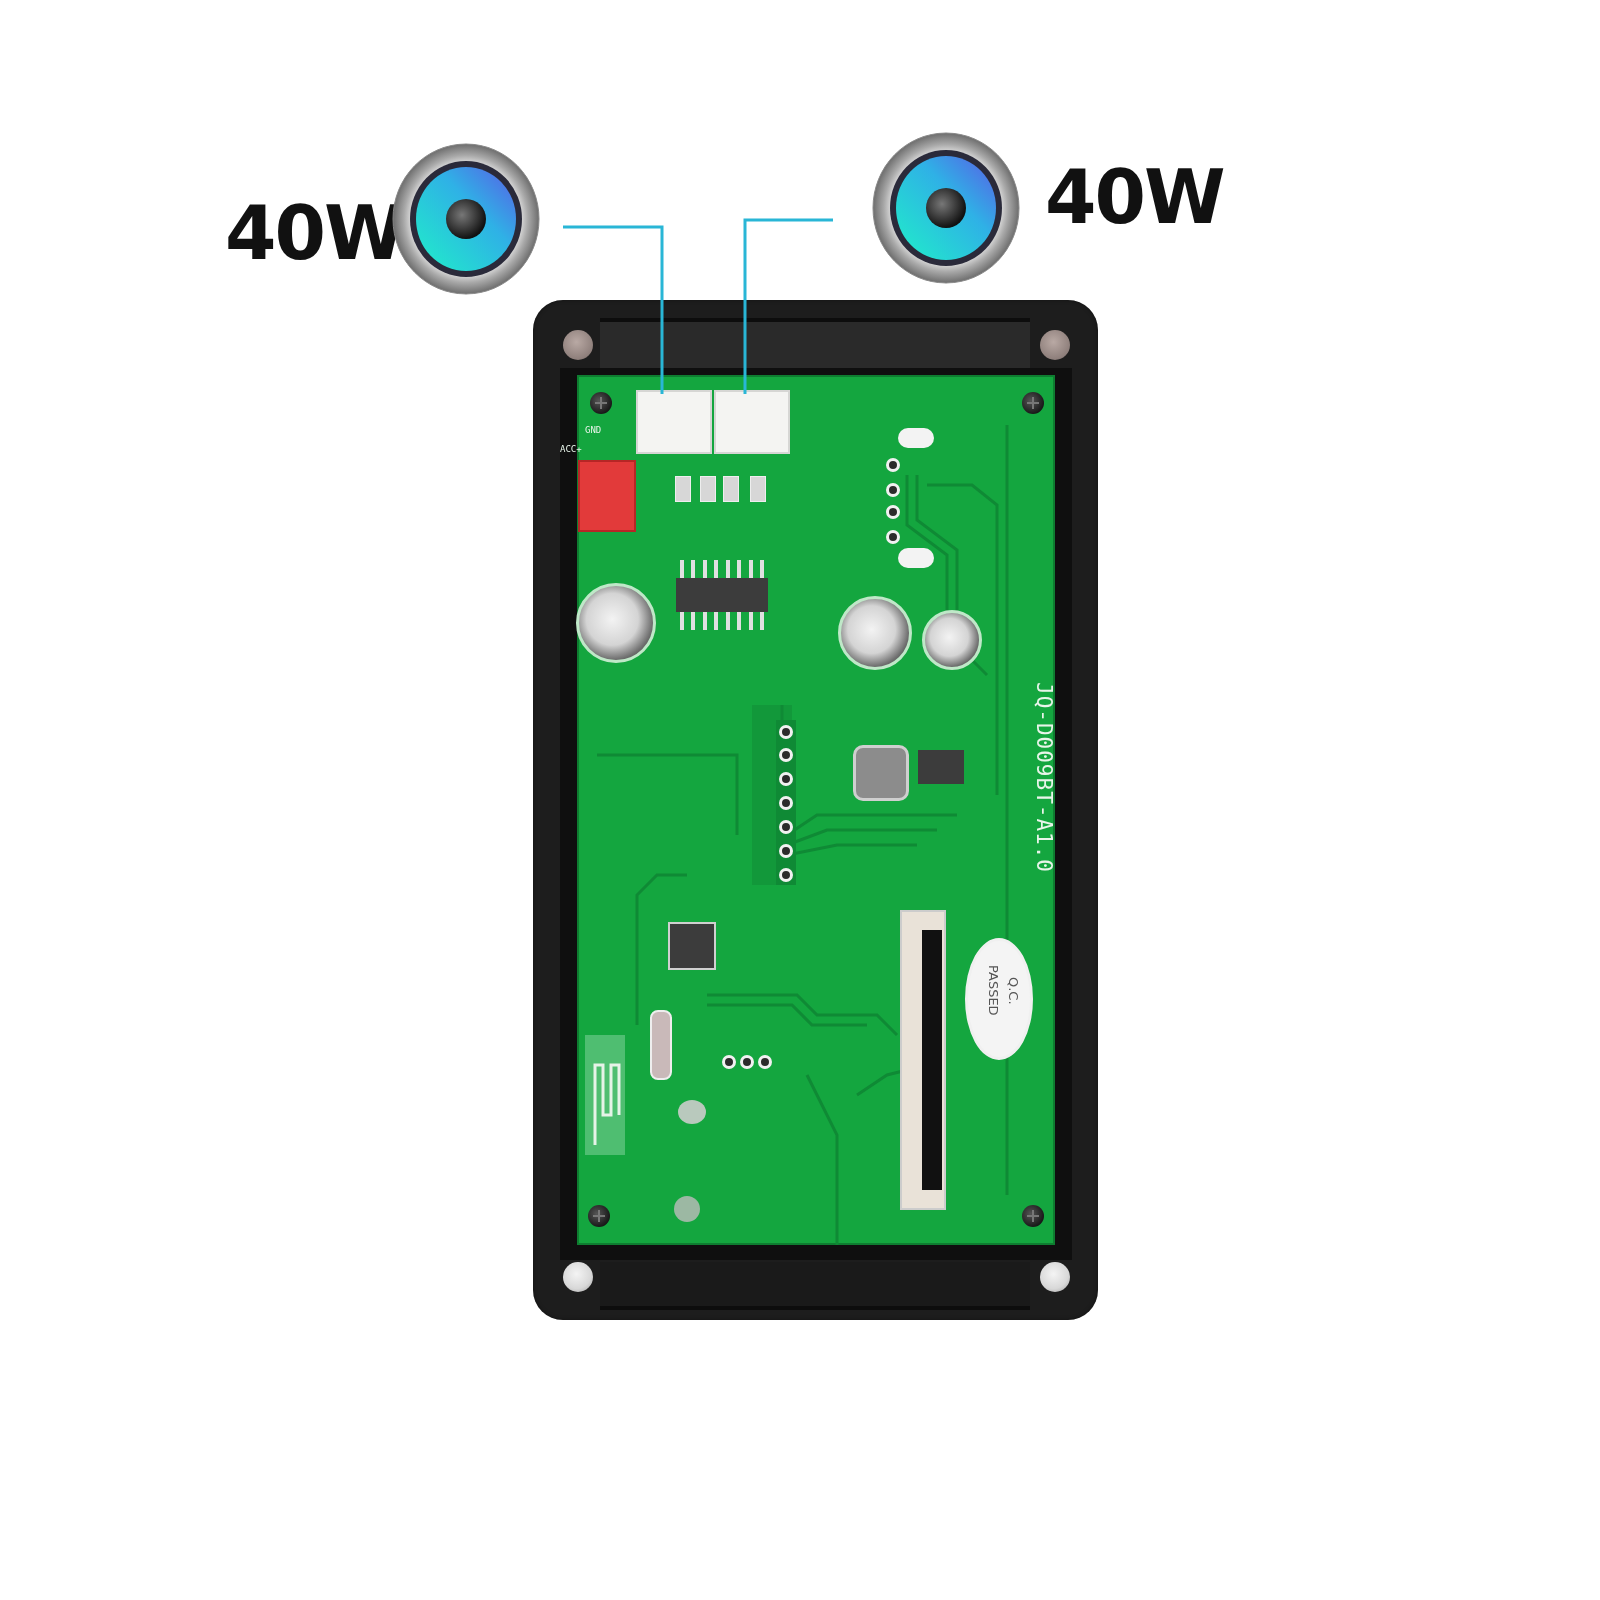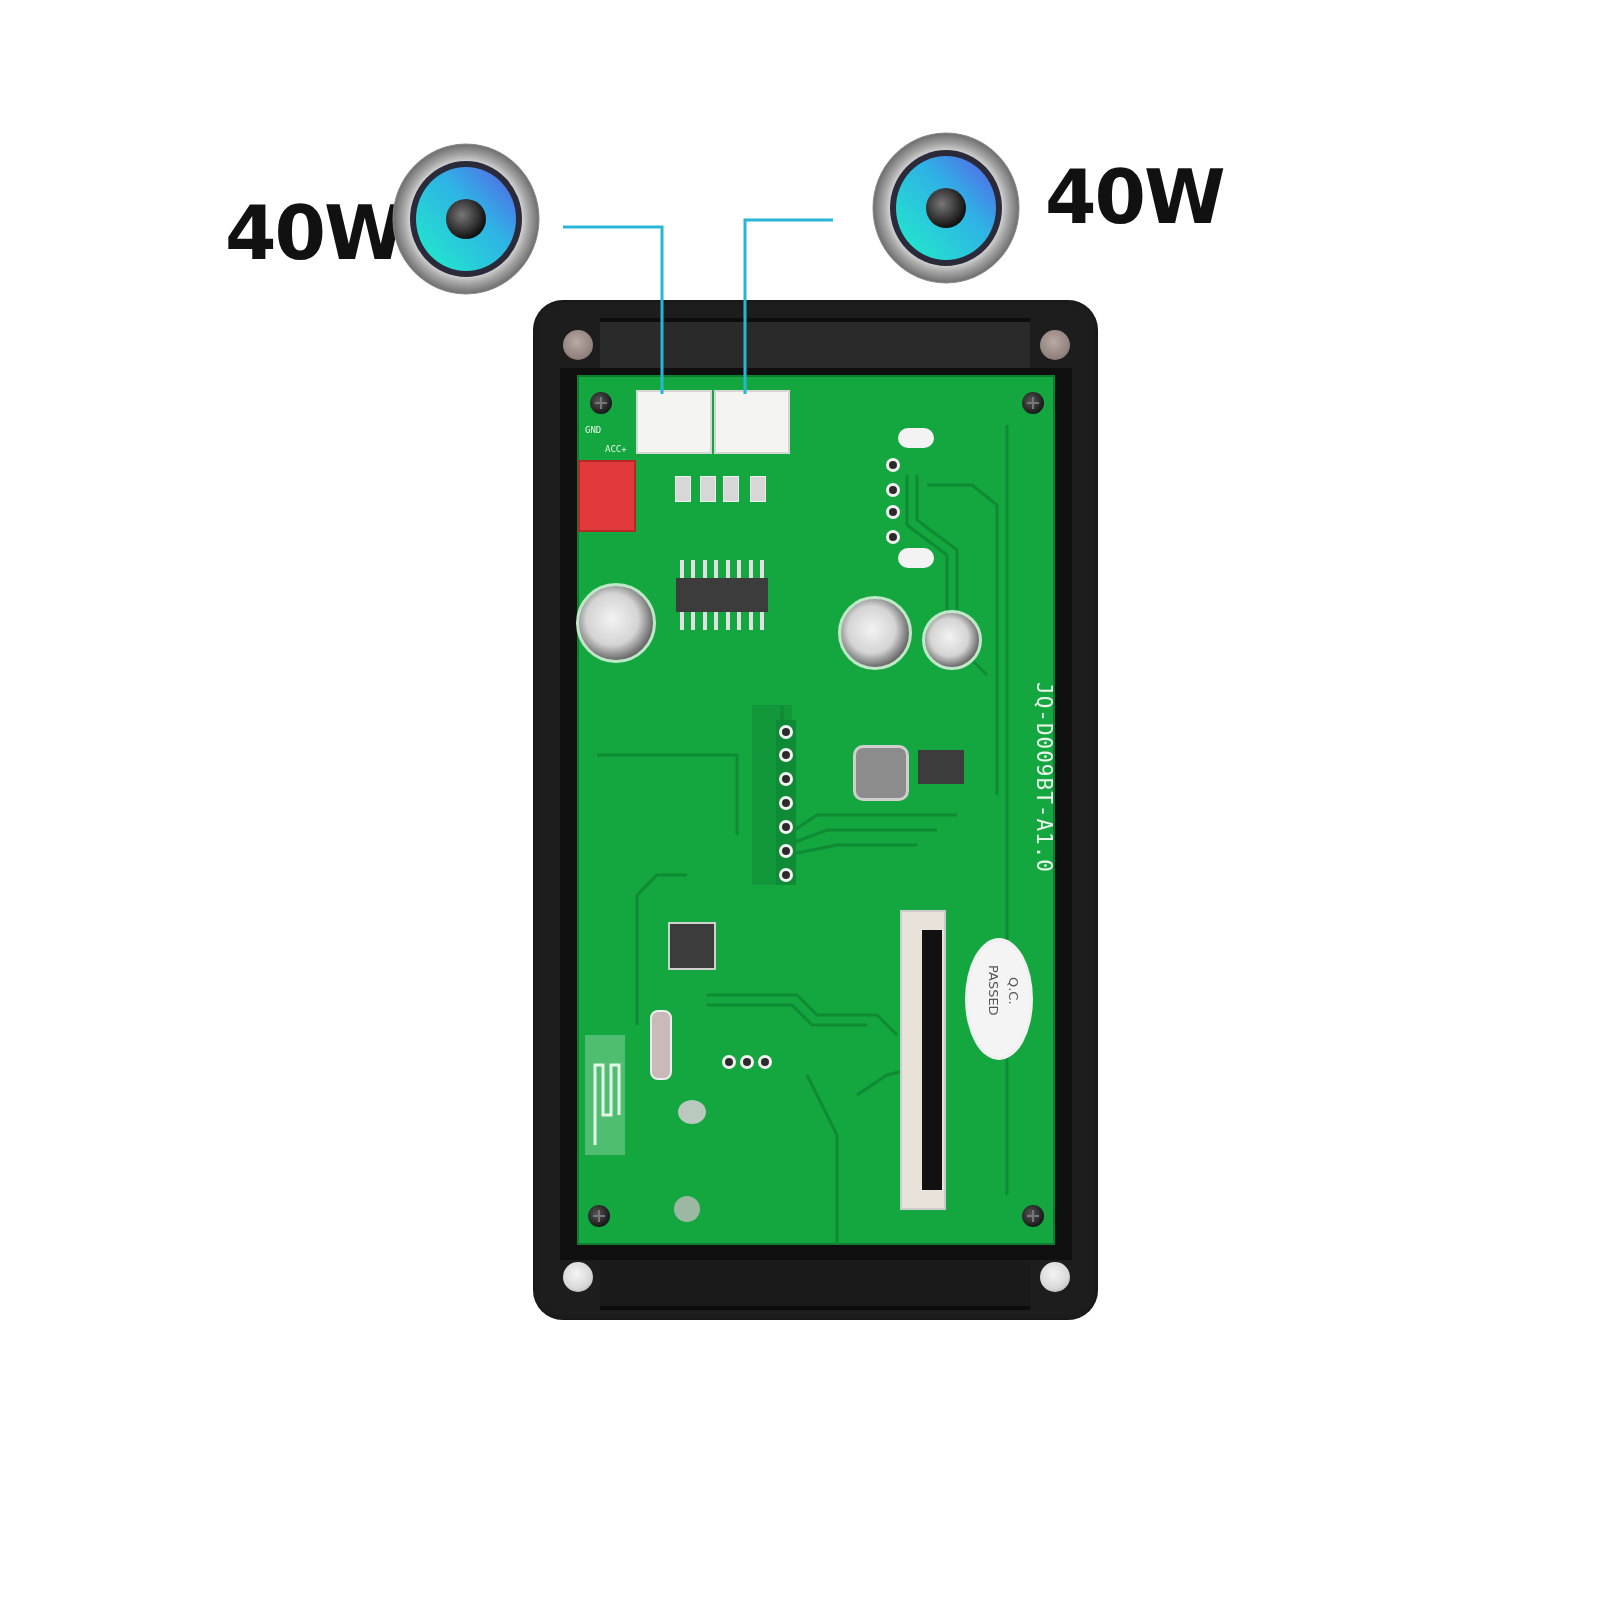--- a/index.html
+++ b/index.html
@@ -101,21 +101,21 @@
 
 <div class="abs conn-white" style="left:636px;top:390px;width:76px;height:64px;"></div>
 <div class="abs conn-white" style="left:714px;top:390px;width:76px;height:64px;"></div>
 
 <svg class="abs" style="left:0;top:0;" width="1600" height="420">
   <polyline points="563,227 662,227 662,394" fill="none" stroke="#29b6d6" stroke-width="3"></polyline>
   <polyline points="833,220 745,220 745,394" fill="none" stroke="#29b6d6" stroke-width="3"></polyline>
 </svg>
 
 <div class="abs silk" style="left:585px;top:425px;font-size:9px;">GND</div>
-<div class="abs silk" style="left:605px;top:444px;font-size:9px;">ACC+</div>
+<div class="abs silk" style="left:560px;top:444px;font-size:9px;">ACC+</div>
 <div class="abs conn-red" style="left:578px;top:460px;width:58px;height:72px;"></div>
 
 <div class="abs smd" style="left:675px;top:476px;width:14px;height:24px;"></div>
 <div class="abs smd" style="left:700px;top:476px;width:14px;height:24px;"></div>
 <div class="abs smd" style="left:723px;top:476px;width:14px;height:24px;"></div>
 <div class="abs smd" style="left:750px;top:476px;width:14px;height:24px;"></div>
 
 <div class="abs ic" style="left:676px;top:578px;width:92px;height:34px;"></div>
 <svg class="abs" style="left:676px;top:558px;" width="92" height="74">
   <g fill="#e0e0e0">

